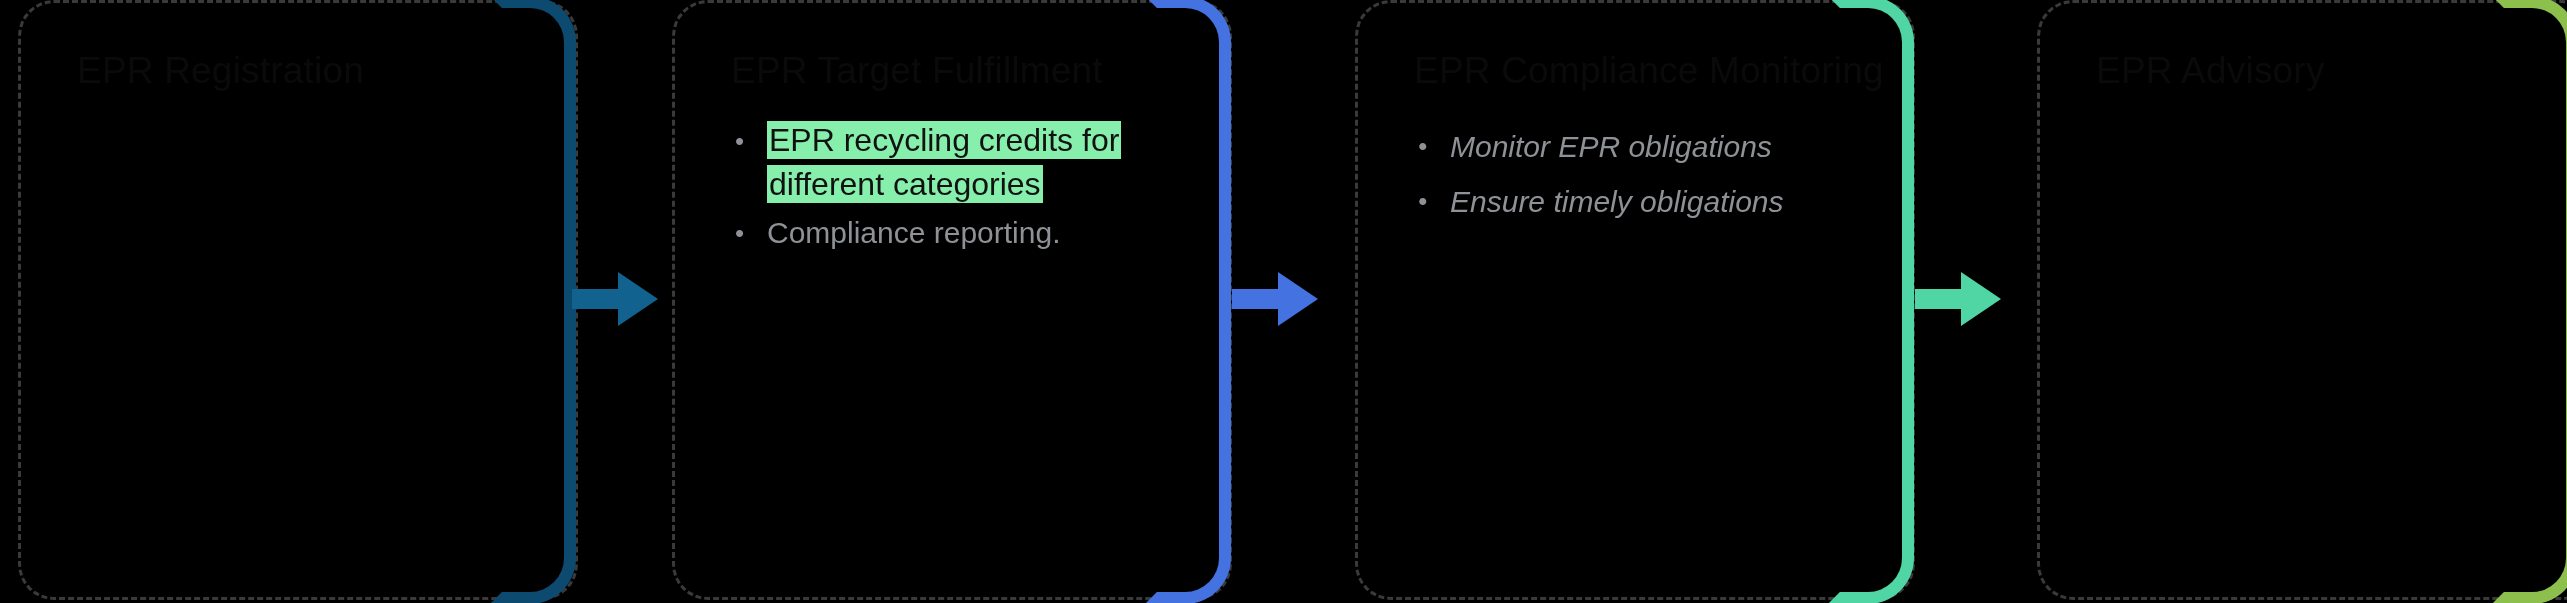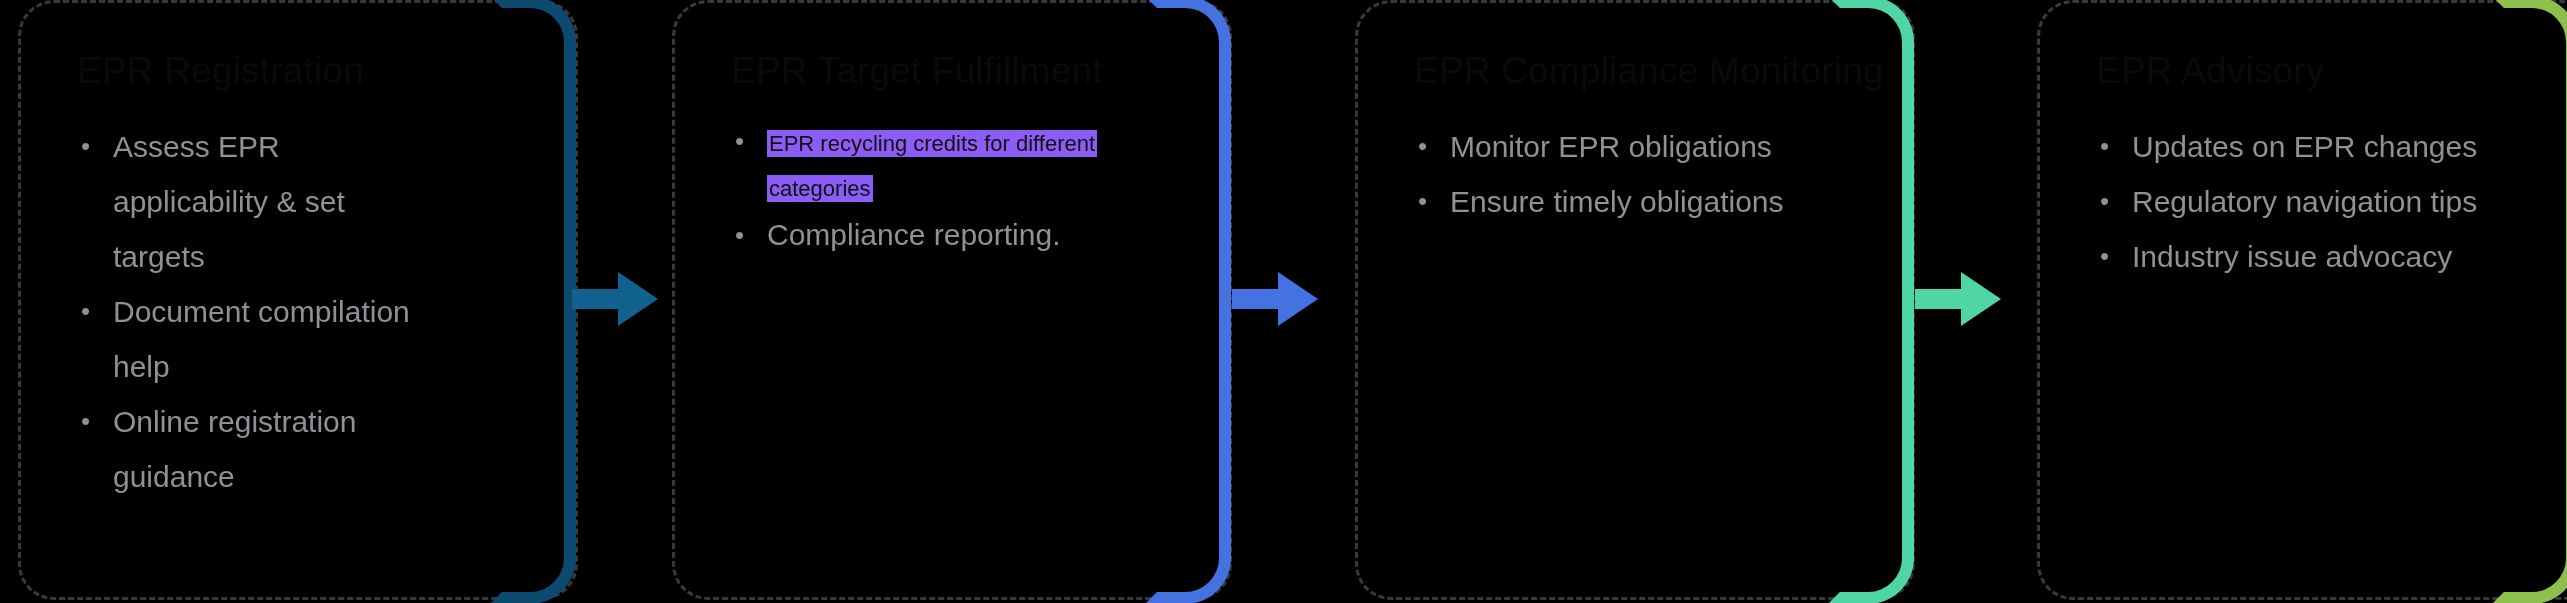--- a/index.html
+++ b/index.html
@@ -70,23 +70,23 @@
     top: 0;
     color: #8e9296;
     font-size: 26px;
   }
 
   
   .bullets li.highlight {
     color: #8e9296;
   }
   .bullets li.highlight .hl-text {
-    background: #8b5cf6;
+    background: #86efac;
     color: #111111;
-    font-size: 22px;
+    font-size: 32px;
     line-height: 41px;
     display: inline;
     box-decoration-break: clone;
     -webkit-box-decoration-break: clone;
     padding: 1px 2px;
   }
 
   
   .bracket {
     position: absolute;
@@ -132,65 +132,55 @@
     border-top: 27px solid transparent;
     border-bottom: 27px solid transparent;
     border-left: 40px solid currentColor;
   }
   .arrow-1 { left: 572px;  color: #12628f; }
   .arrow-2 { left: 1232px; color: #4472e0; }
   .arrow-3 { left: 1915px; color: #4fd6a4; }
 
   .stage-1 .bullets li { max-width: 330px; }
   .stage-2 .bullets li { max-width: 400px; }
-  .stage-3 .bullets li { max-width: 380px; }
+  .stage-3 .bullets li { max-width: 380px; font-style: italic; }
   .stage-4 .bullets li { max-width: 390px; }
 
   .stage-2 { padding-top: 46px; }
   .stage-2 .bullets { margin-top: 6px; }
   .stage-2 .bullets li { line-height: 52px; }
   .stage-2 .bullets li:first-child { line-height: 44px; }
 </style>
 </head>
 <body>
 
 <div class="flow">
 
   <div class="stage stage-1">
     <div class="stage-title">EPR Registration</div>
-    <ul class="bullets">
-      <li>Assess EPR applicability &amp; set targets</li>
-      <li>Document compilation help</li>
-      <li>Online registration guidance</li>
-    </ul>
   </div>
 
   <div class="stage stage-2">
     <div class="stage-title">EPR Target Fulfillment</div>
     <ul class="bullets">
       <li class="highlight"><span class="hl-text">EPR recycling credits for different categories</span></li>
       <li>Compliance reporting.</li>
     </ul>
   </div>
 
   <div class="stage stage-3">
     <div class="stage-title">EPR Compliance Monitoring</div>
     <ul class="bullets">
       <li>Monitor EPR obligations</li>
       <li>Ensure timely obligations</li>
     </ul>
   </div>
 
   <div class="stage stage-4">
     <div class="stage-title">EPR Advisory</div>
-    <ul class="bullets">
-      <li>Updates on EPR changes</li>
-      <li>Regulatory navigation tips</li>
-      <li>Industry issue advocacy</li>
-    </ul>
   </div>
 
   <div class="bracket bracket-1"></div>
   <div class="bracket bracket-2"></div>
   <div class="bracket bracket-3"></div>
   <div class="bracket bracket-4"></div>
 
   <div class="arrow arrow-1">
     <div class="shaft"></div>
     <div class="head"></div>

